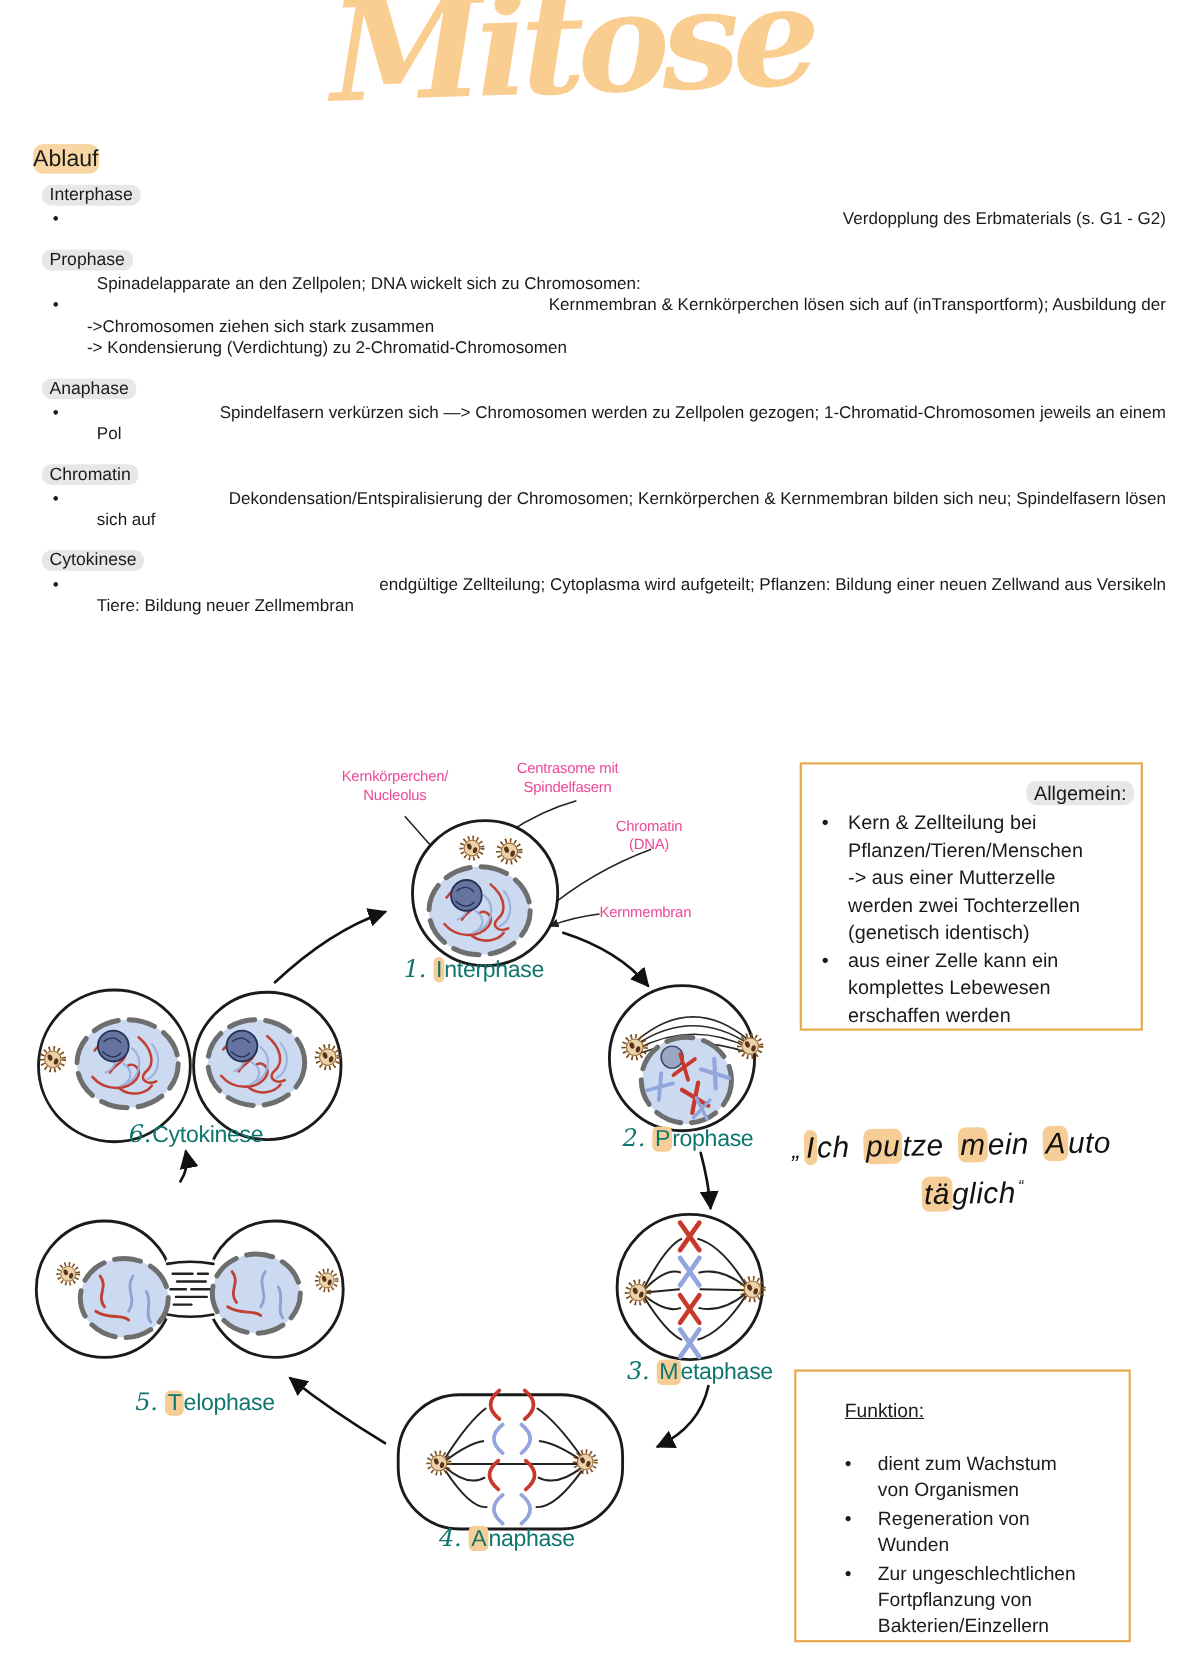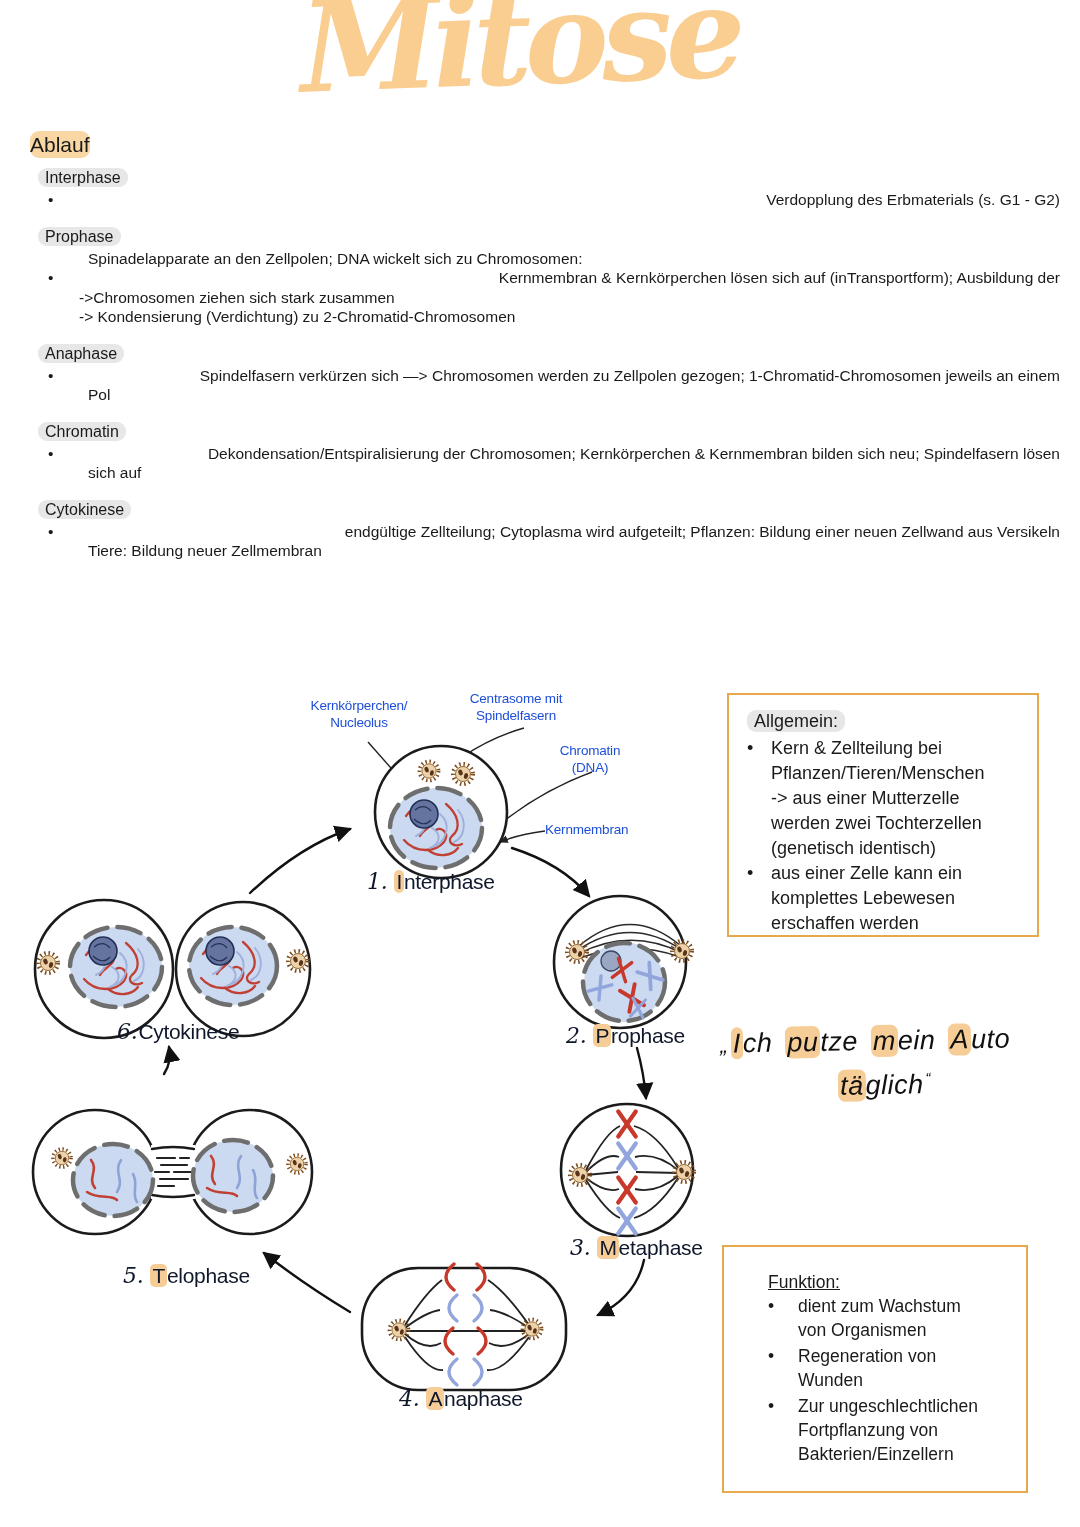--- a/index.html
+++ b/index.html
@@ -37,46 +37,46 @@
   .rs2{stroke:#C04134;stroke-width:2.6;fill:none;stroke-linecap:round;}
   .bs2{stroke:#8FA2D6;stroke-width:2.6;fill:none;stroke-linecap:round;}
   .nl{fill:none;stroke:#232F55;stroke-width:1.2;}
   .xr{stroke:#C8382B;}
   .xb{stroke:#92A5DC;}
   #x,#chev{fill:none;stroke-width:3.4;stroke-linecap:round;}
   .cyc{fill:none;stroke:#111;stroke-width:2.4;stroke-linecap:round;}
   .ann{fill:none;stroke:#222;stroke-width:1.4;}
 
   
-  .annot{position:absolute;font-size:13.5px;line-height:17px;color:#1d4ed8;
+  .annot{position:absolute;font-size:13.5px;line-height:17px;color:#ec4899;
          white-space:pre-line;text-align:center;letter-spacing:-0.2px;}
   #an-nucleolus{left:298px;top:697px;width:122px;}
   #an-centrosome{left:450px;top:690px;width:132px;}
   #an-chromatin{left:540px;top:742px;width:100px;}
   #an-membrane{left:545px;top:821px;width:110px;text-align:left;}
 
   
-  .stage{position:absolute;font-size:21px;color:#0f172a;letter-spacing:-0.3px;}
+  .stage{position:absolute;font-size:21px;color:#0f766e;letter-spacing:-0.3px;}
   .stage .num{font-style:italic;font-family:"DejaVu Serif",serif;font-size:22px;margin-right:7px;}
   .stage .fl{background:#F6CD96;border-radius:5px;padding:0 2px;}
   #st1{left:367px;top:869px;} #st2{left:566px;top:1023px;} #st3{left:570px;top:1235px;}
   #st4{left:399px;top:1386px;} #st5{left:123px;top:1263px;} #st6{left:117px;top:1019px;}
   #st6 .num{margin-right:1px;}
 
   
   .box{position:absolute;border:2.5px solid #E8A94C;background:#fff;box-sizing:border-box;}
   #allgemein{left:727px;top:693px;width:312px;height:244px;padding:14px 6px 0 18px;
              font-size:18px;line-height:25px;}
-  #allgemein .bh{margin-bottom:2px;}
+  #allgemein .bh{margin-bottom:2px;text-align:right;}
   .abul{display:flex;}
   .abul .dot{width:14px;flex:0 0 14px;}
   .abul .tx{white-space:pre-line;padding-left:10px;}
   #funktion{left:722px;top:1245px;width:306px;height:248px;padding:23px 4px 0 44px;
             font-size:17.5px;line-height:24px;}
-  #funktion .bh{text-decoration:underline;}
+  #funktion .bh{text-decoration:underline;margin-bottom:24px;}
   .fbul{display:flex;margin-bottom:2px;}
   .fbul .dot{width:12px;flex:0 0 12px;}
   .fbul .tx{white-space:pre-line;padding-left:18px;}
 
   
   .quote{position:absolute;font-style:italic;font-size:27px;color:#111;
          letter-spacing:0.5px;transform:rotate(-1deg);}
   #quote1{left:720px;top:1026px;}
   #quote2{left:838px;top:1070px;}
   .qw{margin-right:13px;}

